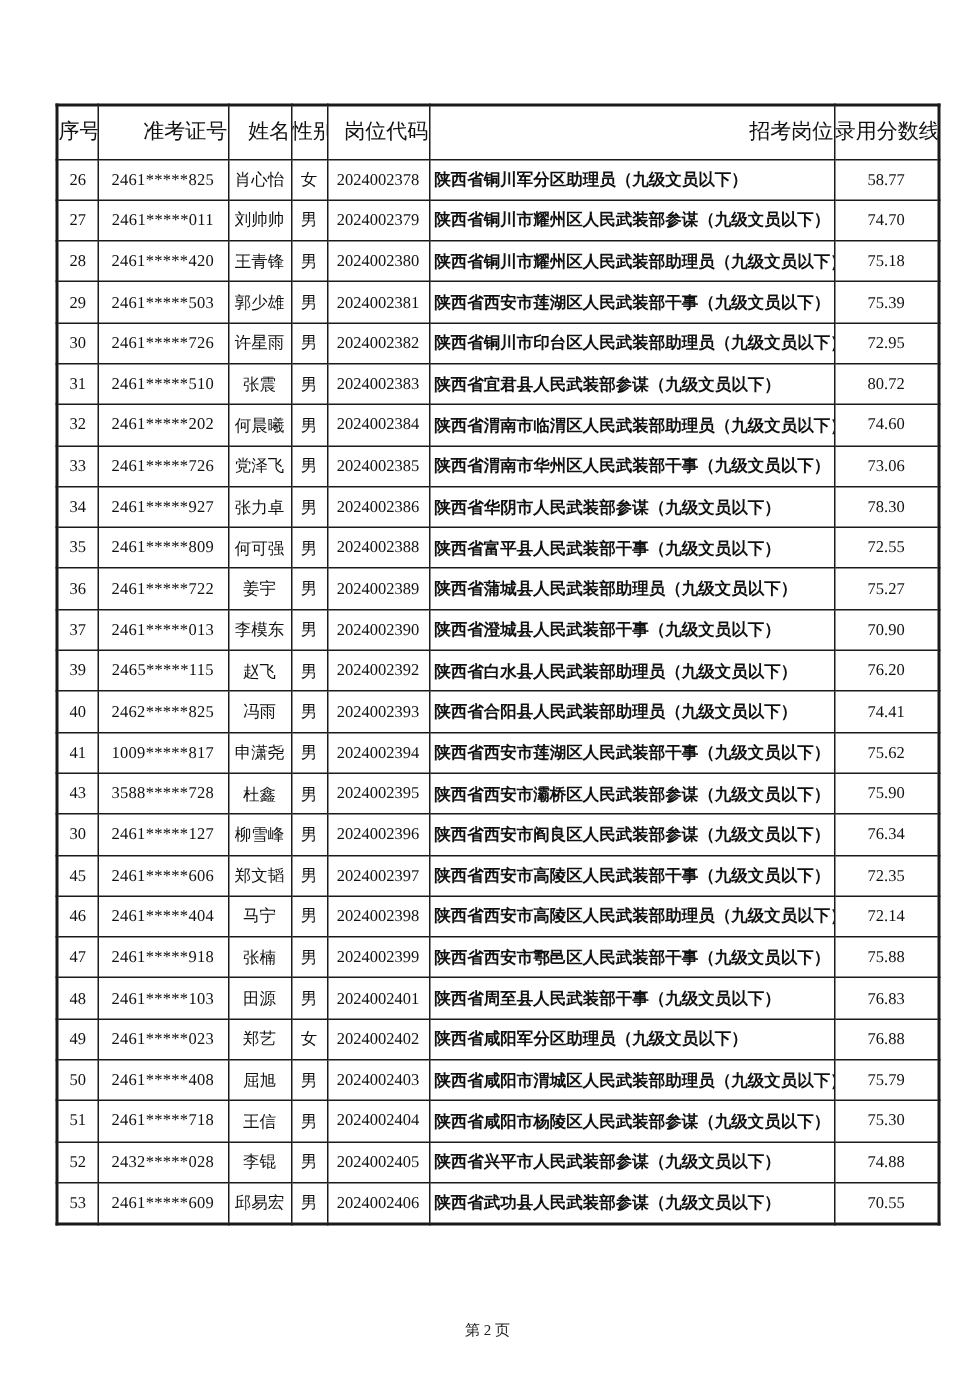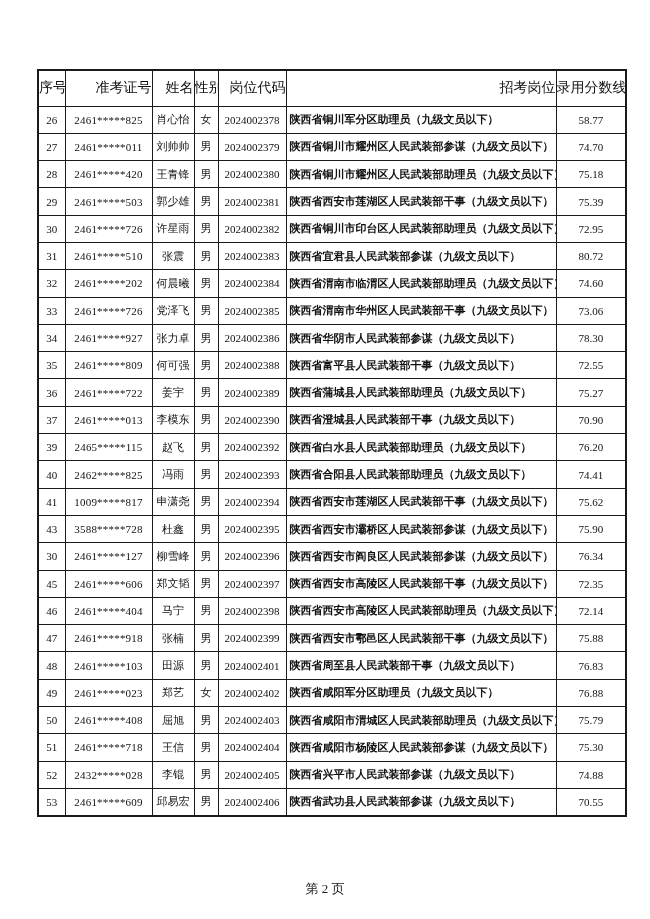--- a/index.html
+++ b/index.html
@@ -60,21 +60,21 @@
   }
   .score-table td.c1 {
     letter-spacing: 0.2px;
   }
   .page-footer {
     position: absolute;
     left: 0;
     top: 880px;
     width: 650px;
     text-align: center;
-    font-size: 13px;
+    font-size: 10px;
     color: #222222;
   }
 </style>
 </head>
 <body>
 
 <div class="page">
 
   <table class="score-table">
     <colgroup>

